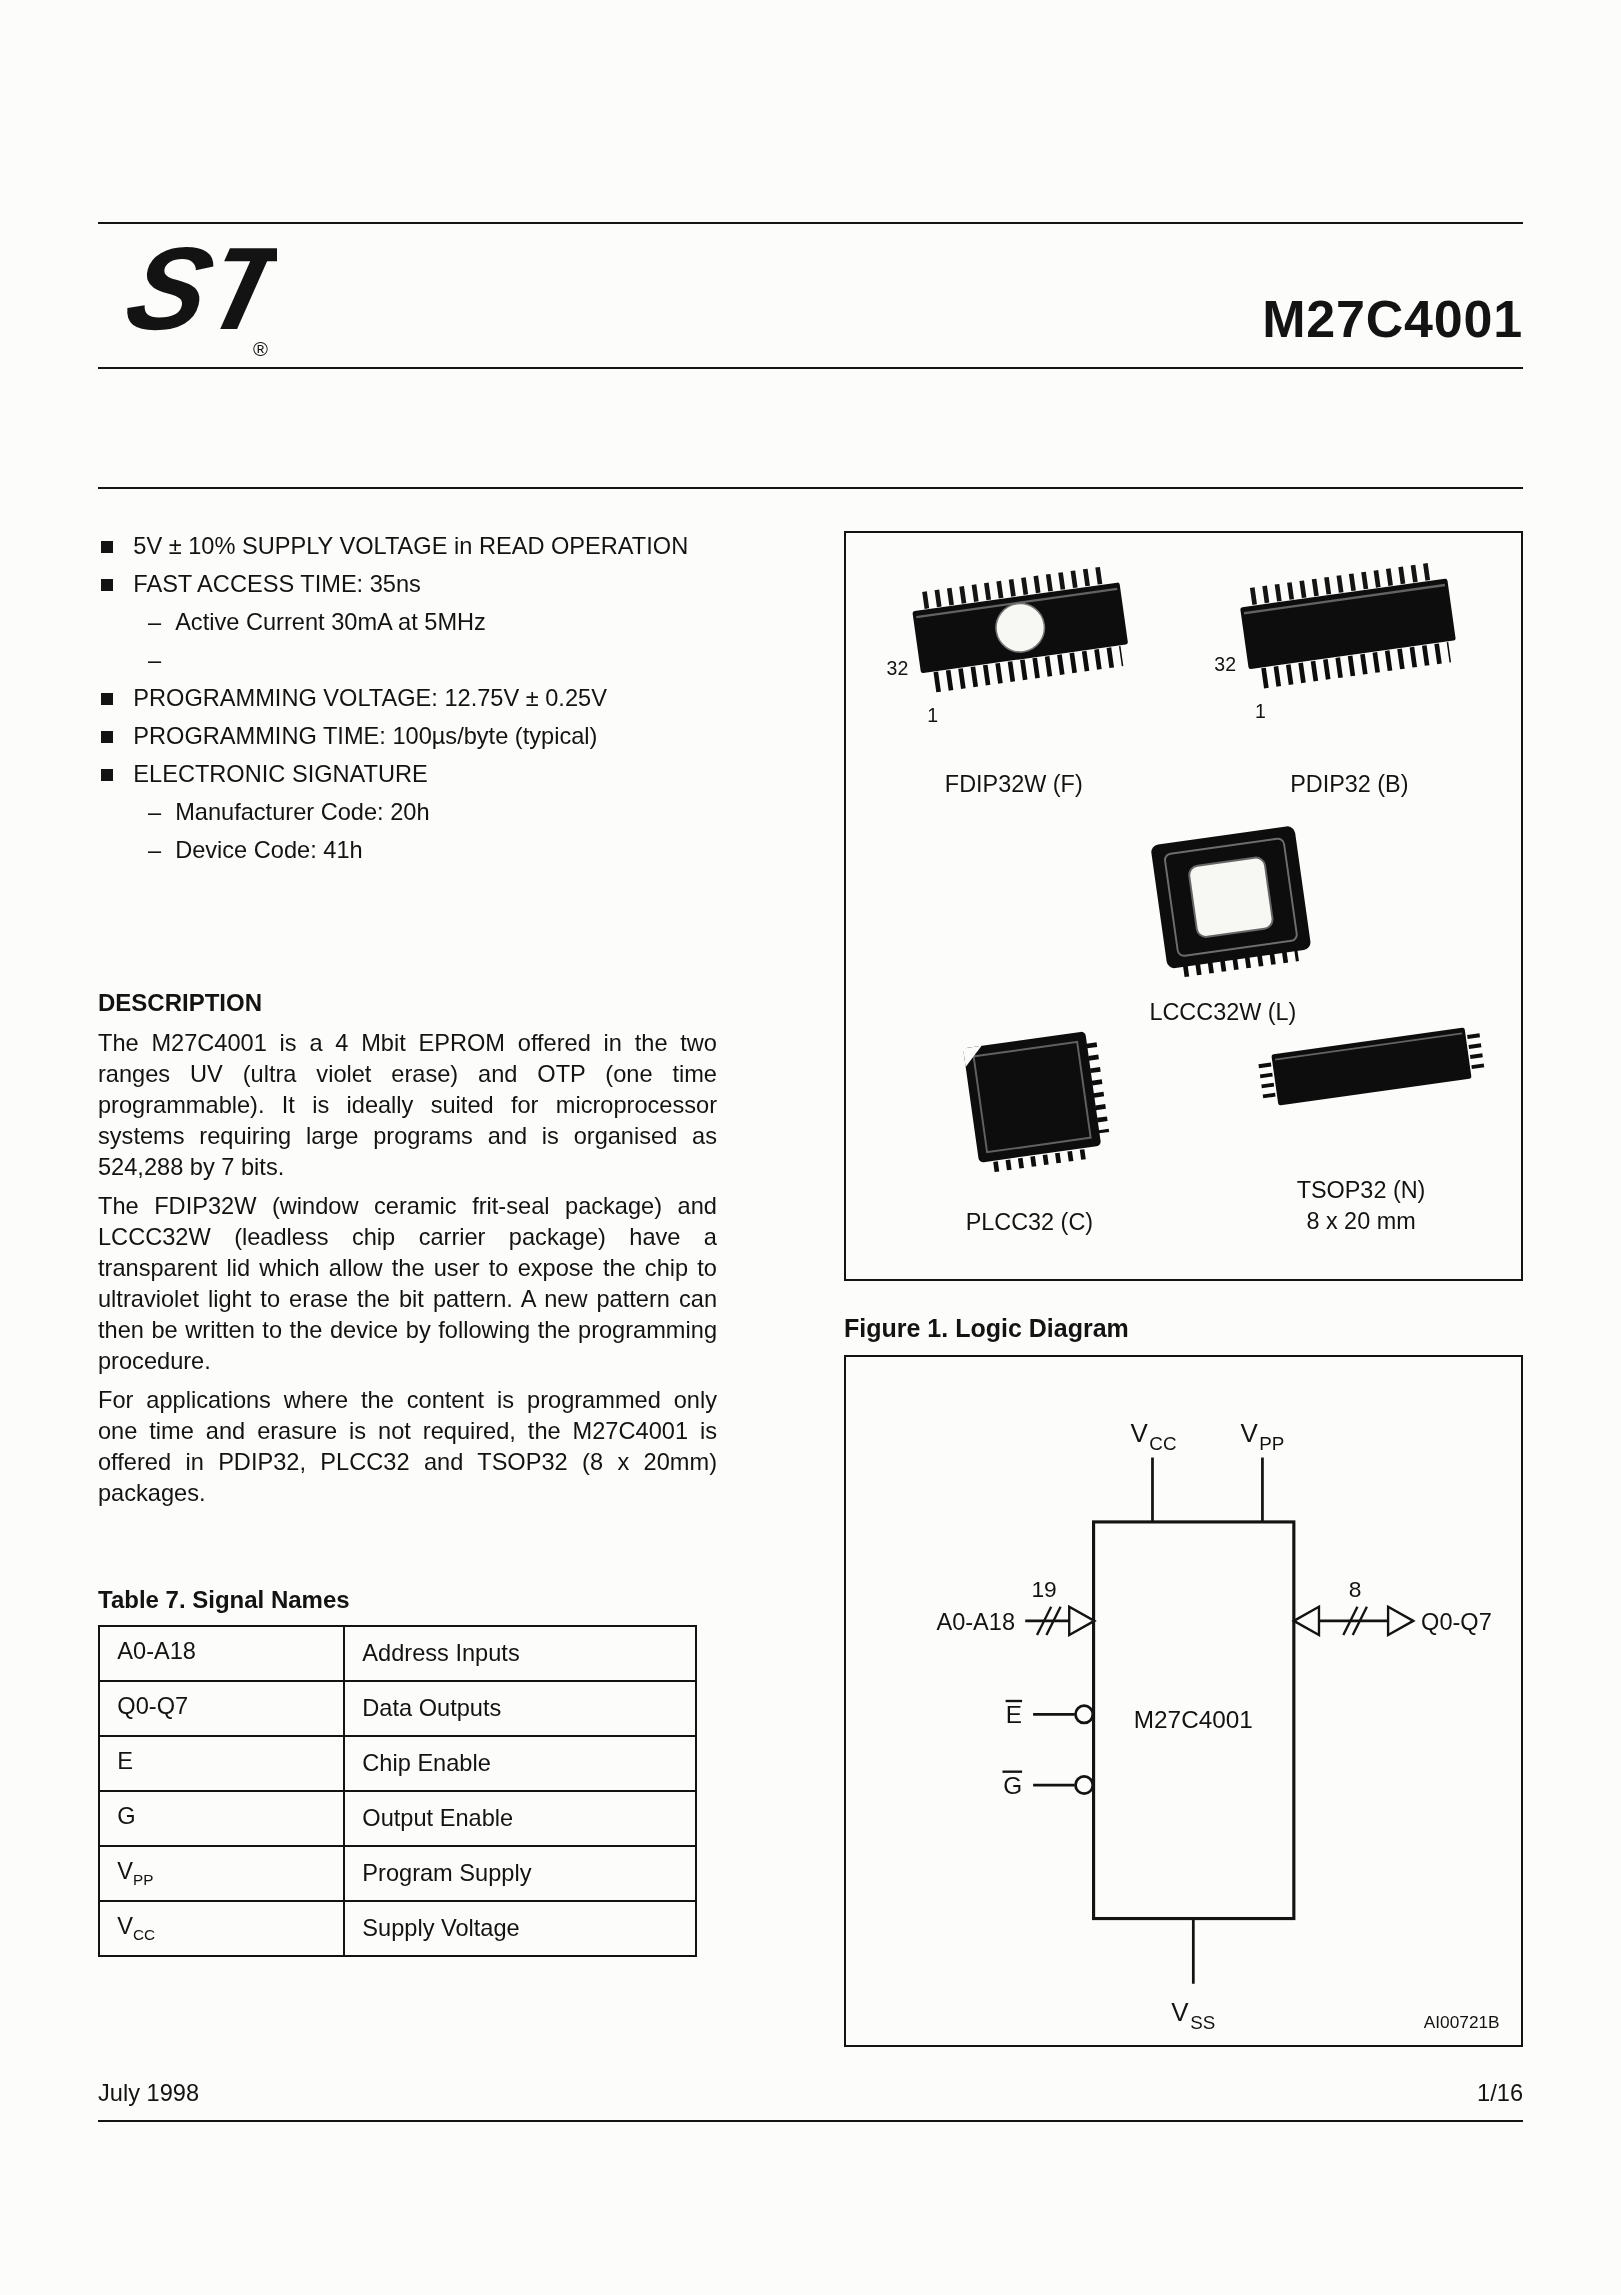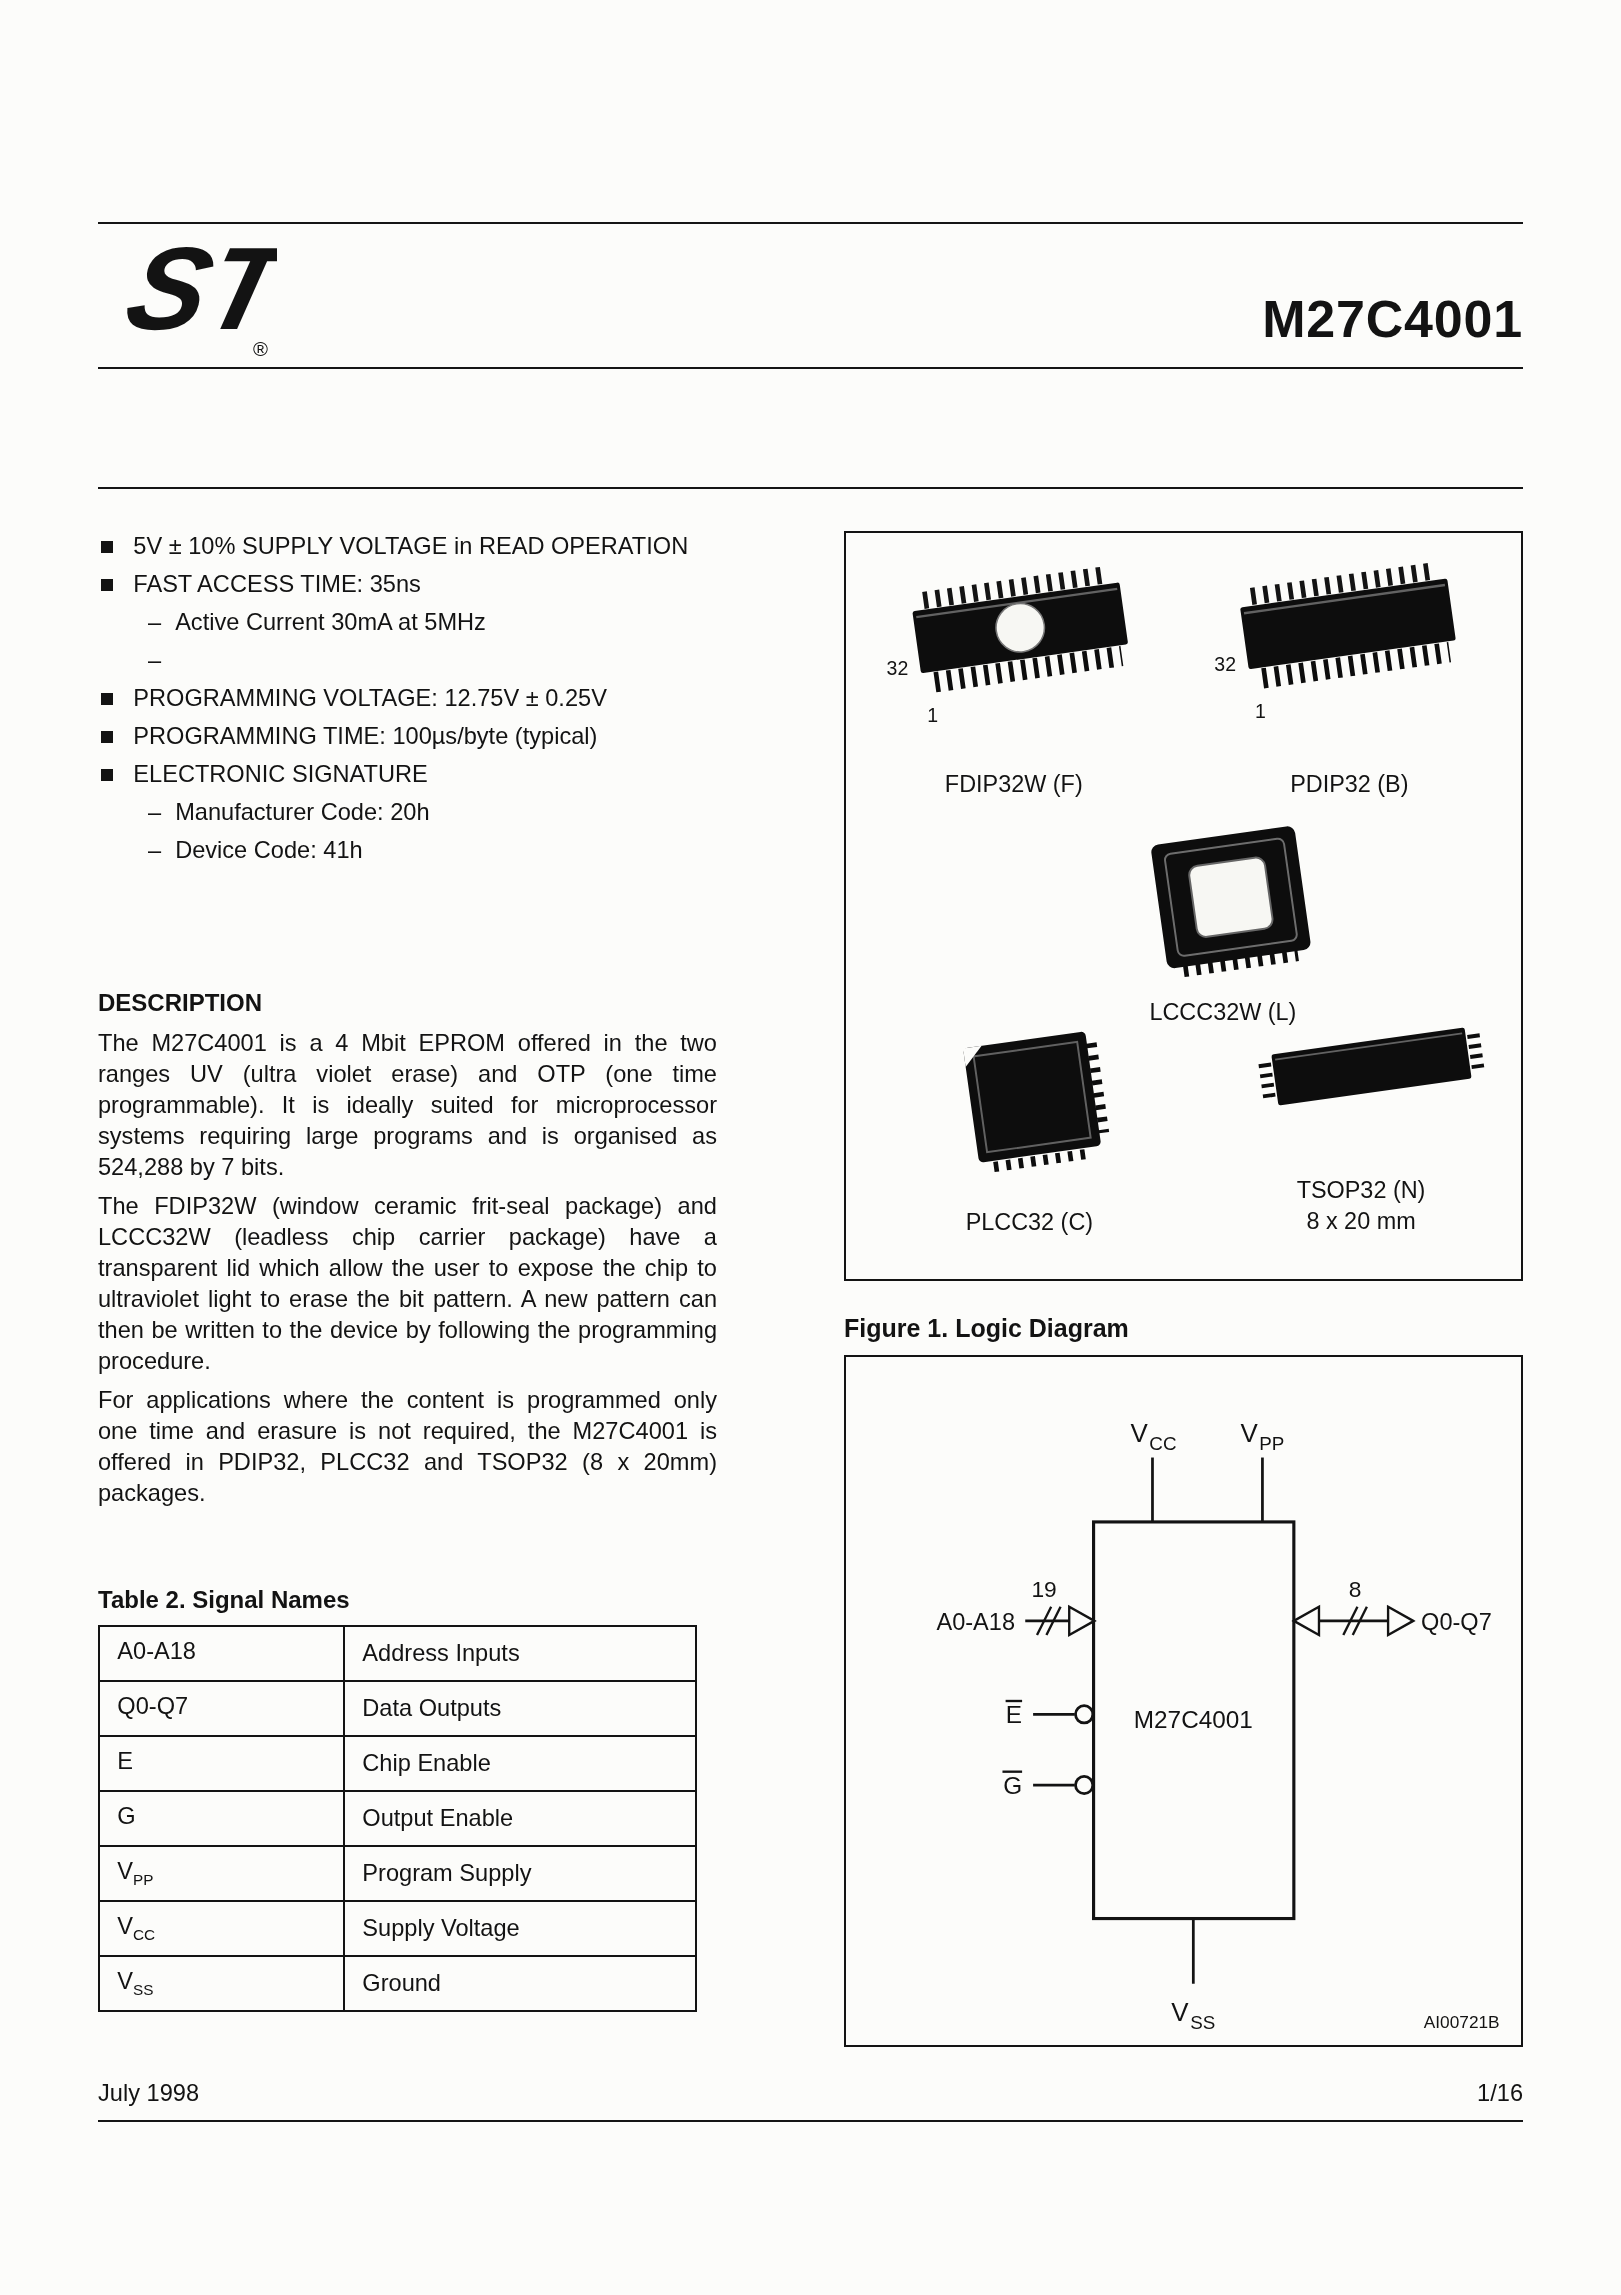--- a/index.html
+++ b/index.html
@@ -105,21 +105,21 @@
     </div>
   </div>
 
   <div class="desc-heading">DESCRIPTION</div>
   <div class="desc">
     <p>The M27C4001 is a 4 Mbit EPROM offered in the two ranges UV (ultra violet erase) and OTP (one time programmable). It is ideally suited for microprocessor systems requiring large programs and is organised as 524,288 by 7 bits.</p>
     <p>The FDIP32W (window ceramic frit-seal package) and LCCC32W (leadless chip carrier package) have a transparent lid which allow the user to expose the chip to ultraviolet light to erase the bit pattern. A new pattern can then be written to the device by following the programming procedure.</p>
     <p>For applications where the content is programmed only one time and erasure is not required, the M27C4001 is offered in PDIP32, PLCC32 and TSOP32 (8 x 20mm) packages.</p>
   </div>
 
-  <div class="table-caption">Table 2. Signal Names</div>
+  <div class="table-caption">Table 7. Signal Names</div>
   <table class="sigtable">
     <tbody>
       <tr>
         <td class="c1"><span>A0-A18</span><sub></sub></td>
         <td class="c2">Address Inputs</td>
       </tr>
       <tr>
         <td class="c1"><span>Q0-Q7</span><sub></sub></td>
         <td class="c2">Data Outputs</td>
       </tr>
@@ -131,24 +131,20 @@
         <td class="c1"><span>G</span><sub></sub></td>
         <td class="c2">Output Enable</td>
       </tr>
       <tr>
         <td class="c1"><span>V</span><sub>PP</sub></td>
         <td class="c2">Program Supply</td>
       </tr>
       <tr>
         <td class="c1"><span>V</span><sub>CC</sub></td>
         <td class="c2">Supply Voltage</td>
-      </tr>
-      <tr>
-        <td class="c1"><span>V</span><sub>SS</sub></td>
-        <td class="c2">Ground</td>
       </tr>
     </tbody>
   </table>
 
   <div class="pkg-box">
     <svg viewBox="0 0 865 955">
 
       <g transform="translate(85,100) rotate(-8)">
         <line x1="16" y1="-12" x2="254" y2="-12" stroke="#141414" stroke-width="22" stroke-dasharray="6 10"></line>
         <rect x="0" y="0" width="268" height="80" rx="3" fill="#0d0d0d"></rect>

